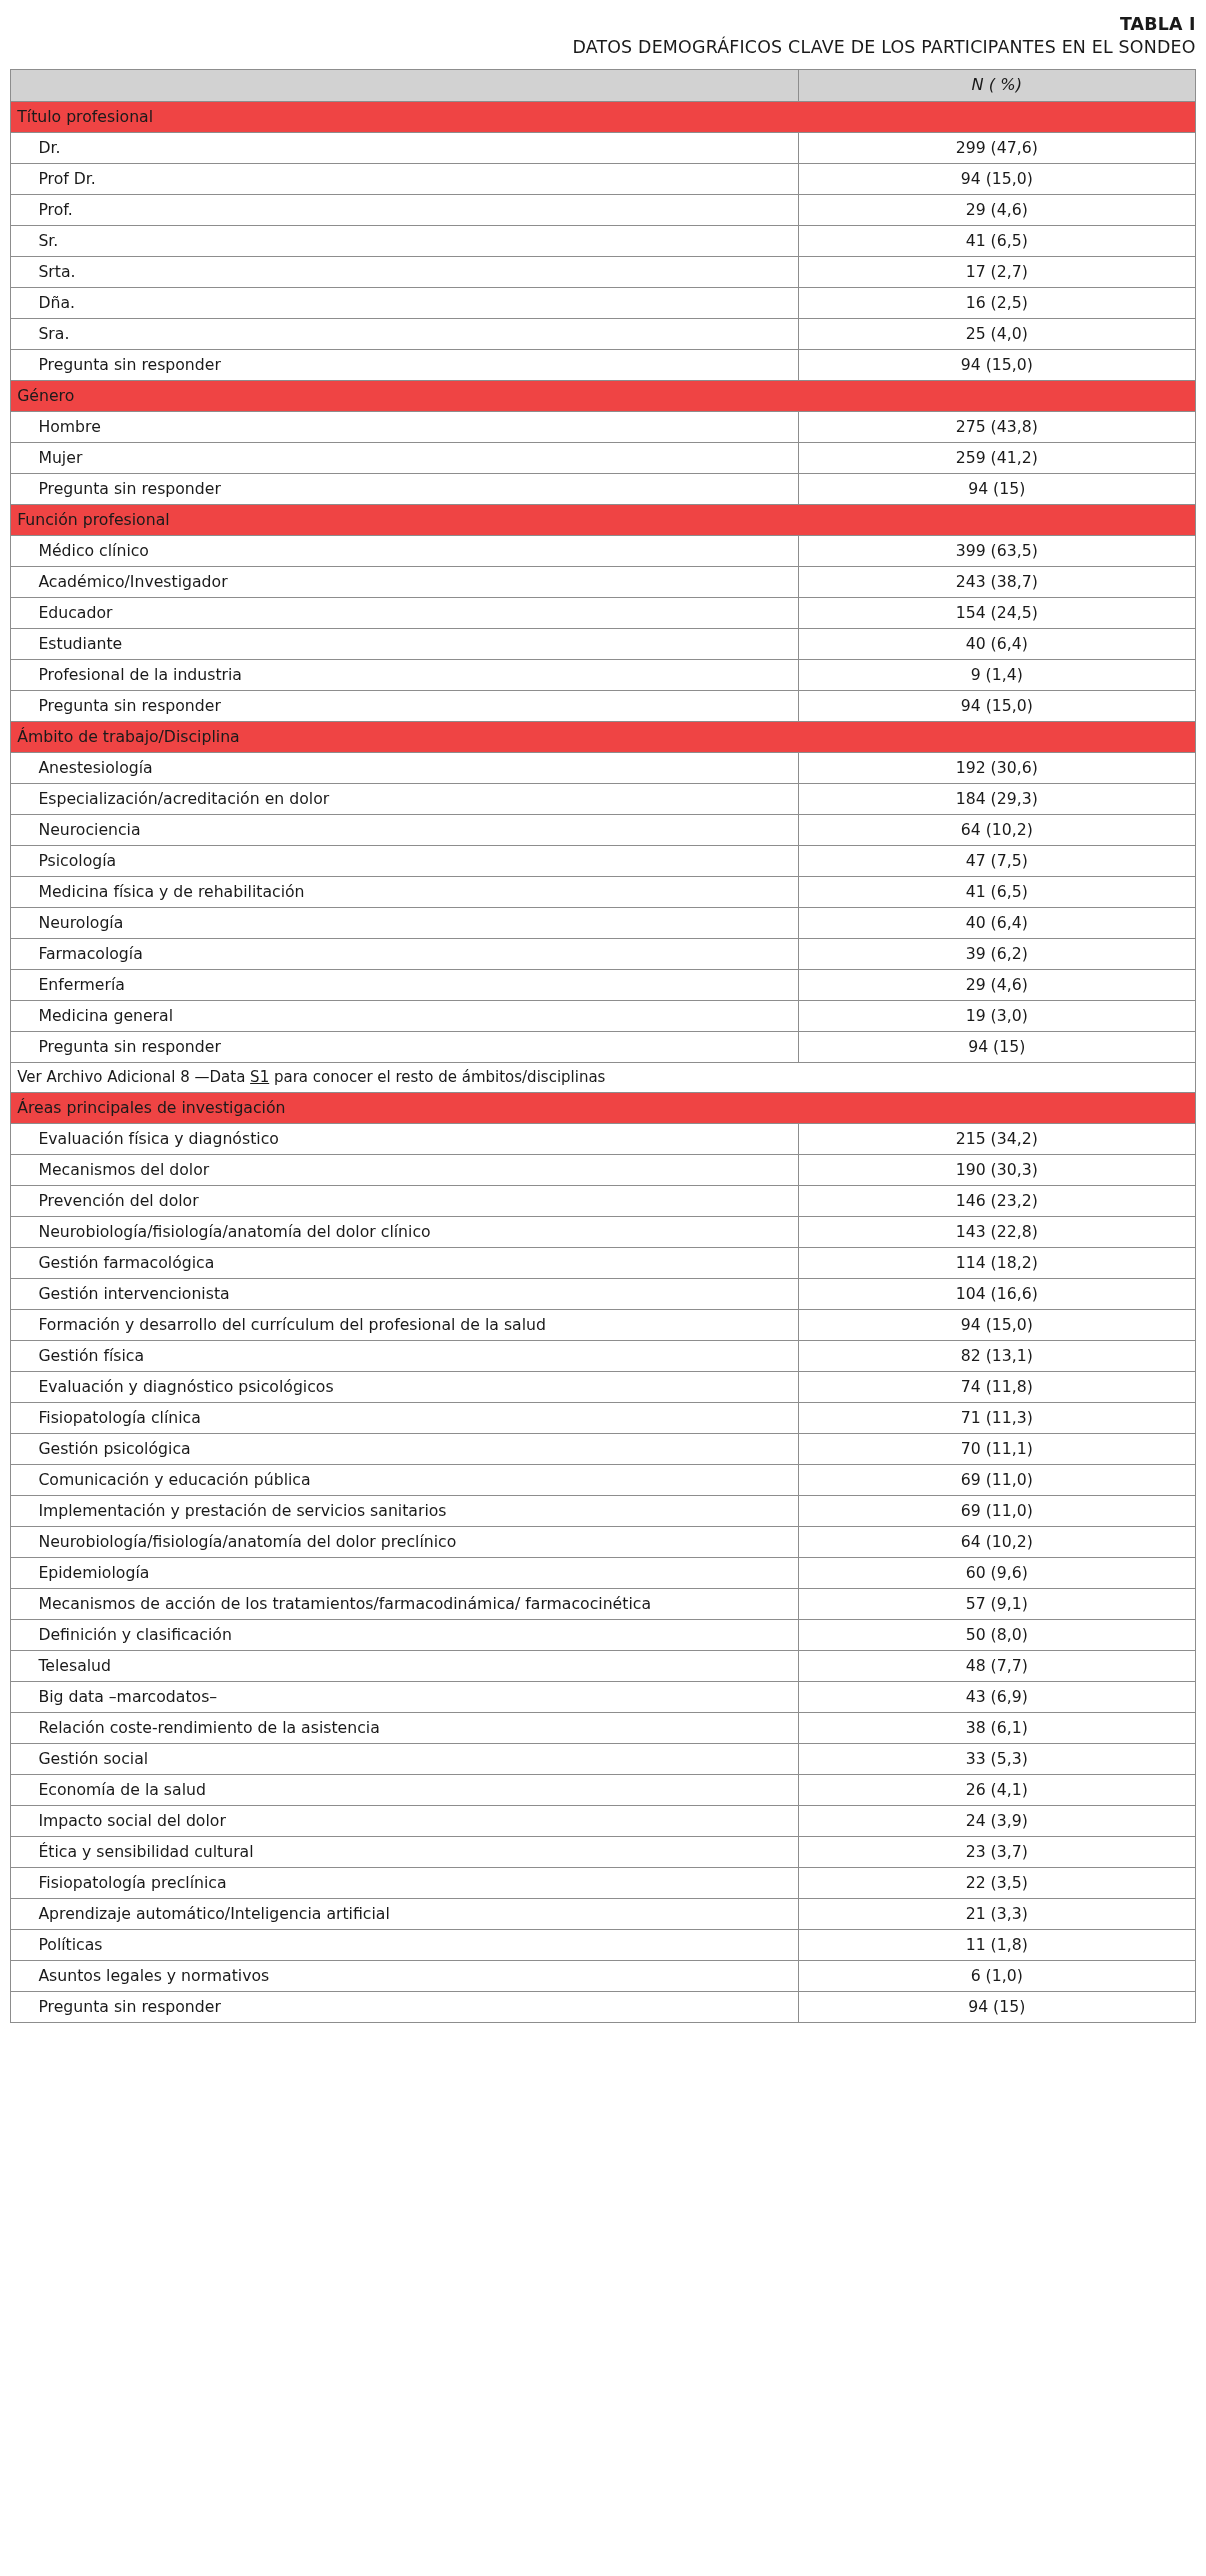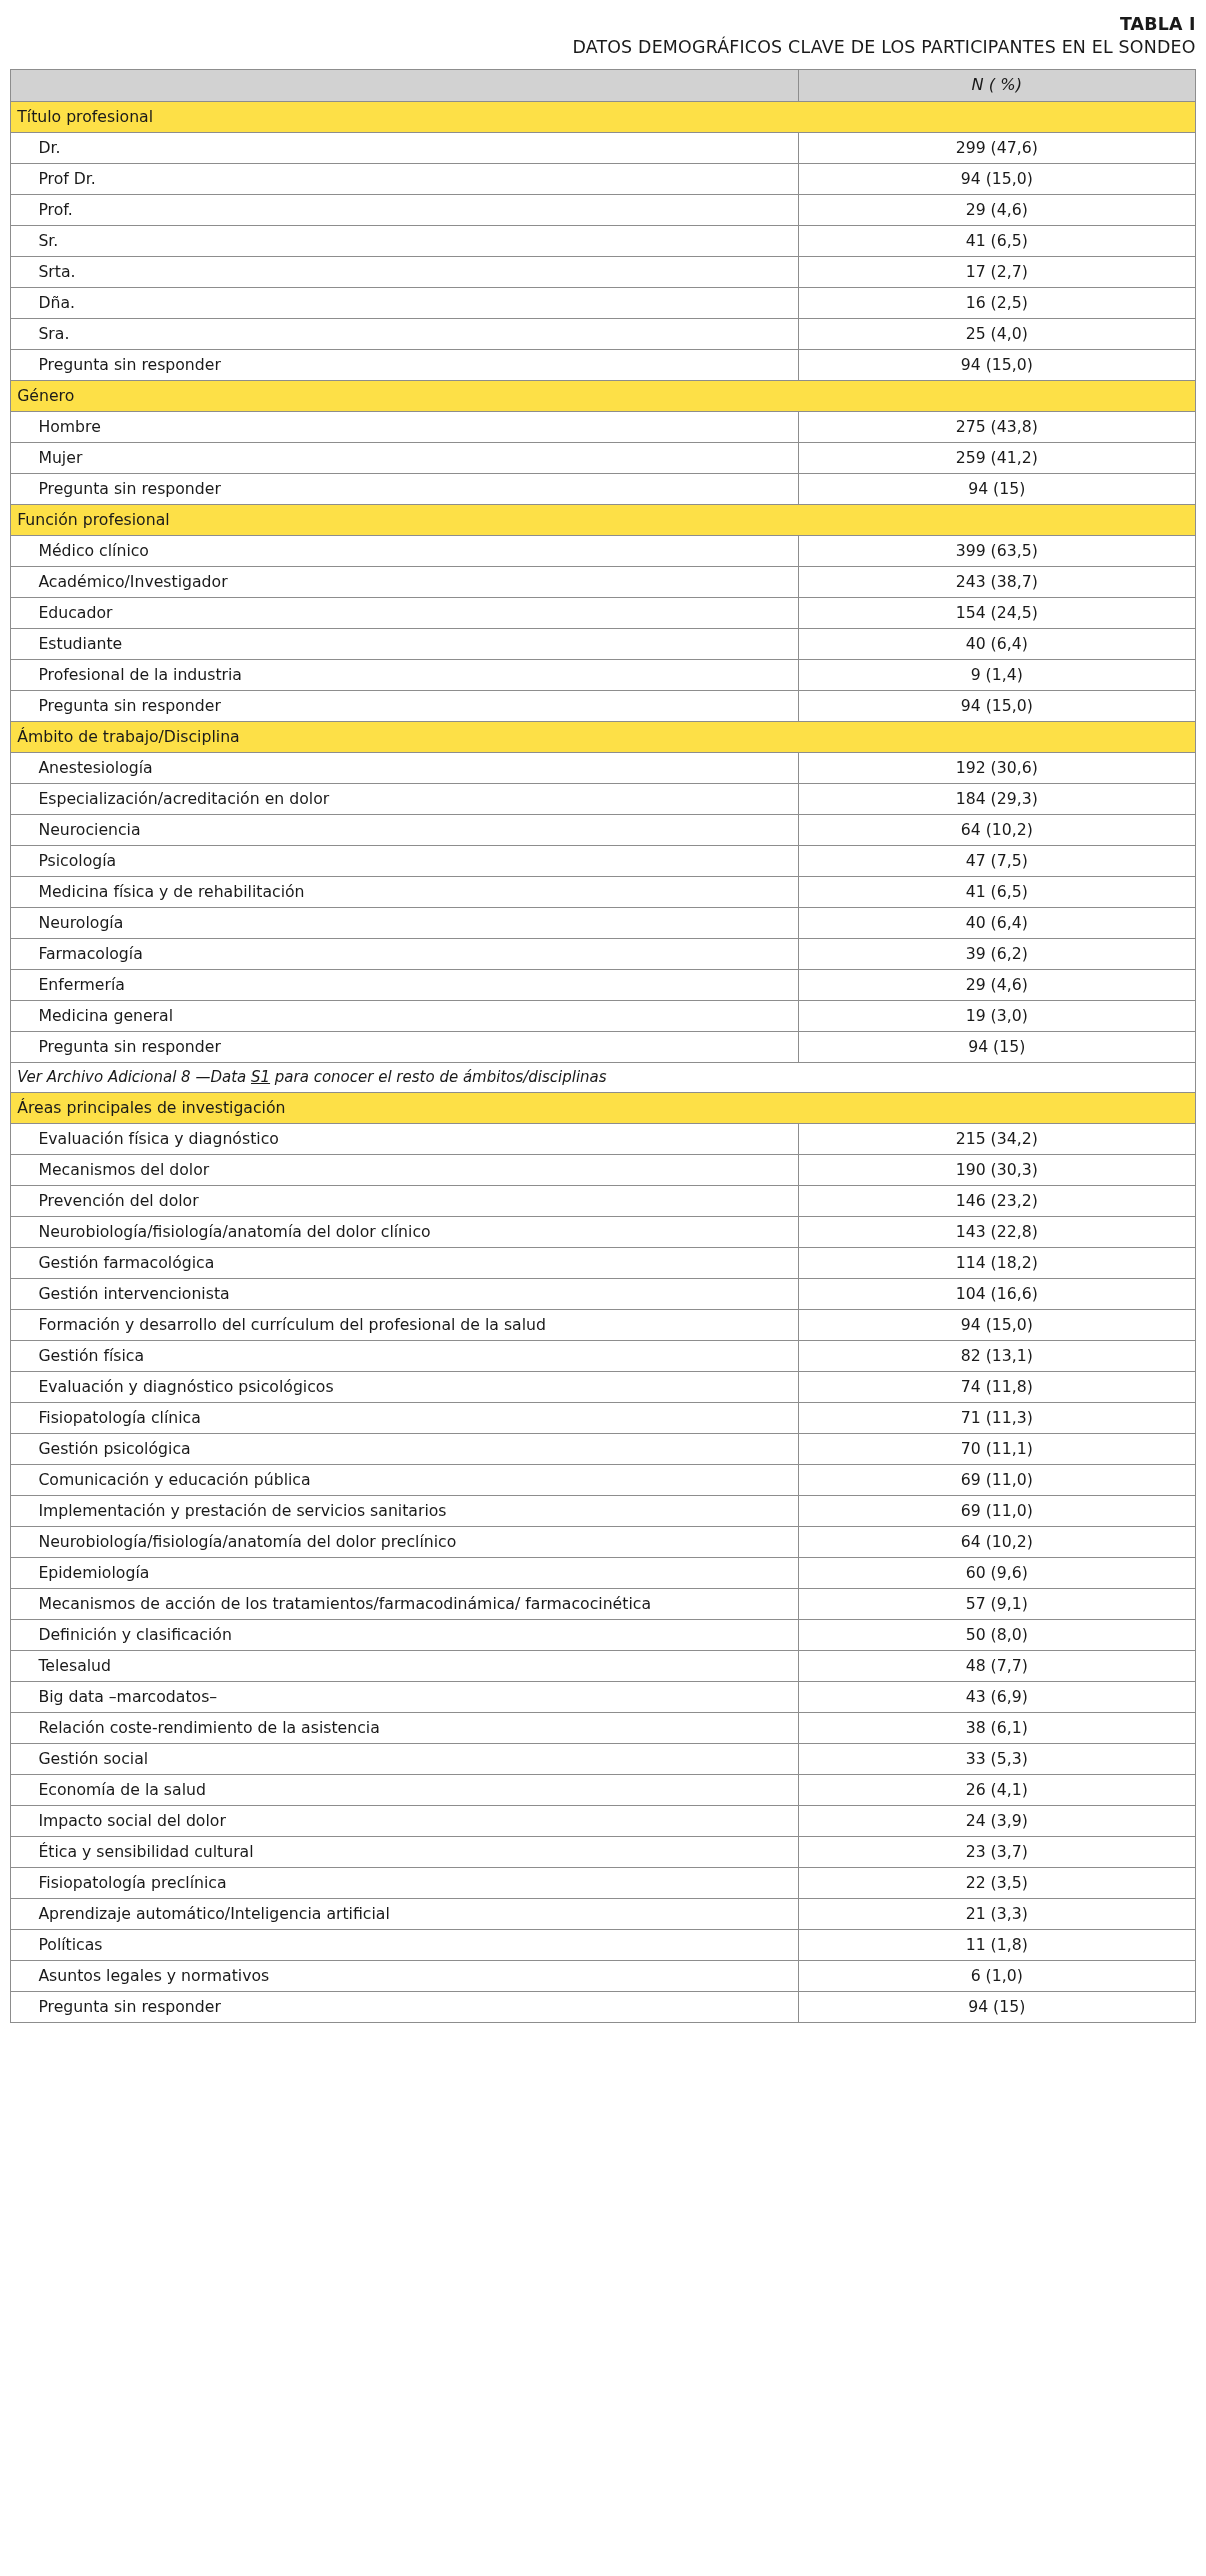--- a/index.html
+++ b/index.html
@@ -48,32 +48,31 @@
     background: #d2d2d2;
     text-align: center;
     font-style: italic;
     font-size: 16.2px;
     padding: 7.5px 7px;
   }
   .hdr td.blank {
     background: #d2d2d2;
   }
   tr.section td {
-    background: #fde047;
+    background: #ef4444;
     font-size: 15.7px;
     padding-left: 5.8px;
   }
   tr.item td.label {
     padding-left: 27px;
   }
   tr.item td.value {
     text-align: center;
   }
   tr.note td {
-    font-style: italic;
     font-size: 15px;
     padding-left: 5.8px;
   }
   tr.note u {
     text-decoration: underline;
   }
   td.two-line {
     line-height: 1.22;
   }
 </style>

